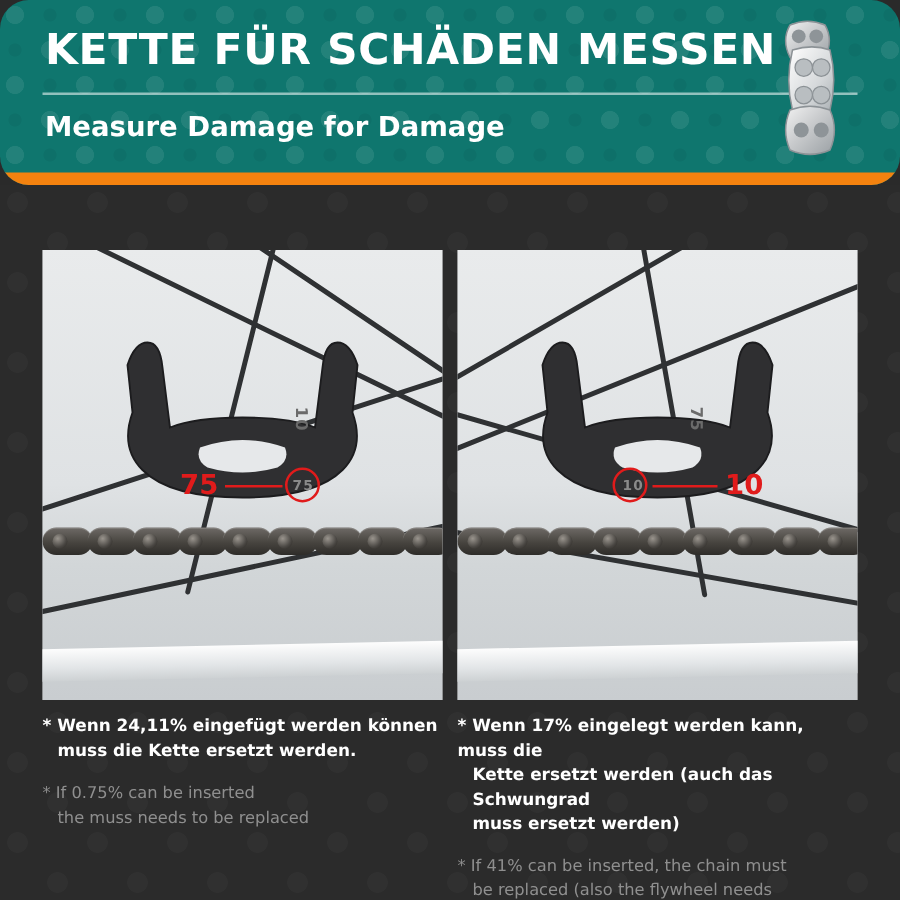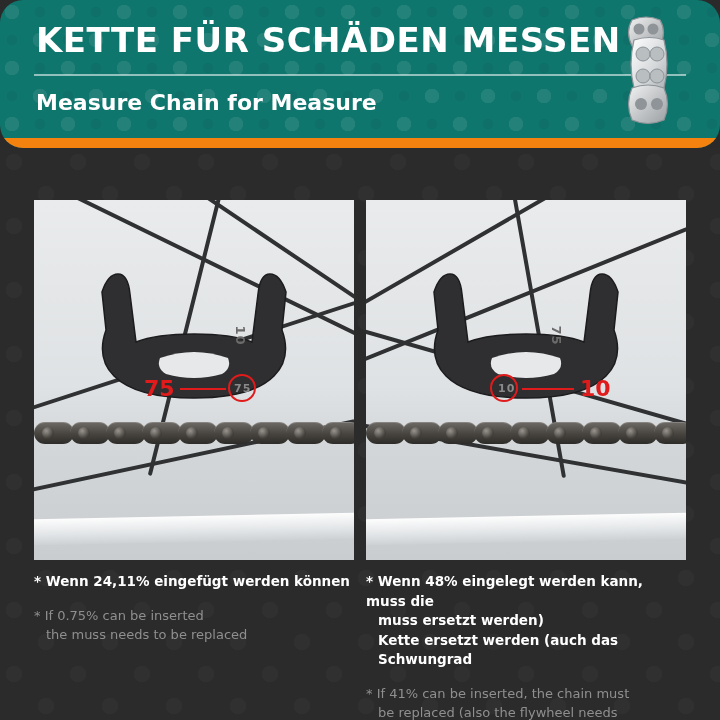--- a/index.html
+++ b/index.html
@@ -211,21 +211,21 @@
 </head>
 <body>
 
 <div class="page">
 
   <div class="header">
     <div class="header-pattern"></div>
 
     <div class="header-title">KETTE FÜR SCHÄDEN MESSEN</div>
     <div class="header-rule"></div>
-    <div class="header-subtitle">Measure Chain for Measure</div>
+    <div class="header-subtitle">Measure Damage for Damage</div>
 
     <div class="logo-art">
       <svg width="74" height="116" viewBox="0 0 74 116">
         <defs>
           <linearGradient id="steel" x1="0" y1="0" x2="1" y2="1">
             <stop offset="0%" stop-color="#f2f2f2"></stop>
             <stop offset="45%" stop-color="#c9cbcd"></stop>
             <stop offset="100%" stop-color="#9aa0a4"></stop>
           </linearGradient>
           <linearGradient id="steel2" x1="0" y1="0" x2="1" y2="1">
@@ -349,32 +349,33 @@
         <div class="tool-mark" style="left:132px; top:182px; font-size:11px; color:#8a8a8a;">10</div>
         <div class="callout-line" style="left:156px; top:188px; width:52px;"></div>
         <div class="callout-label" style="left:214px; top:176px;">10</div>
       </div>
     </div>
 
     <div class="captions">
       <div class="caption-col">
         <div class="cap-de">
           <span class="cap-line">* Wenn 24,11% eingefügt werden können</span>
+          <span class="cap-line indent">muss die Kette ersetzt werden.</span>
         </div>
         <div class="cap-en">
           <span class="cap-line">* If 0.75% can be inserted</span>
           <span class="cap-line indent">the muss needs to be replaced</span>
         </div>
       </div>
 
       <div class="caption-col">
         <div class="cap-de">
-          <span class="cap-line">* Wenn 48% eingelegt werden kann, muss die</span>
+          <span class="cap-line">* Wenn 17% eingelegt werden kann, muss die</span>
+          <span class="cap-line indent">Kette ersetzt werden (auch das Schwungrad</span>
           <span class="cap-line indent">muss ersetzt werden)</span>
-          <span class="cap-line indent">Kette ersetzt werden (auch das Schwungrad</span>
         </div>
         <div class="cap-en">
           <span class="cap-line">* If 41% can be inserted, the chain must</span>
           <span class="cap-line indent">be replaced (also the flywheel needs</span>
 
         </div>
       </div>
     </div>
   </div>
 </div>

